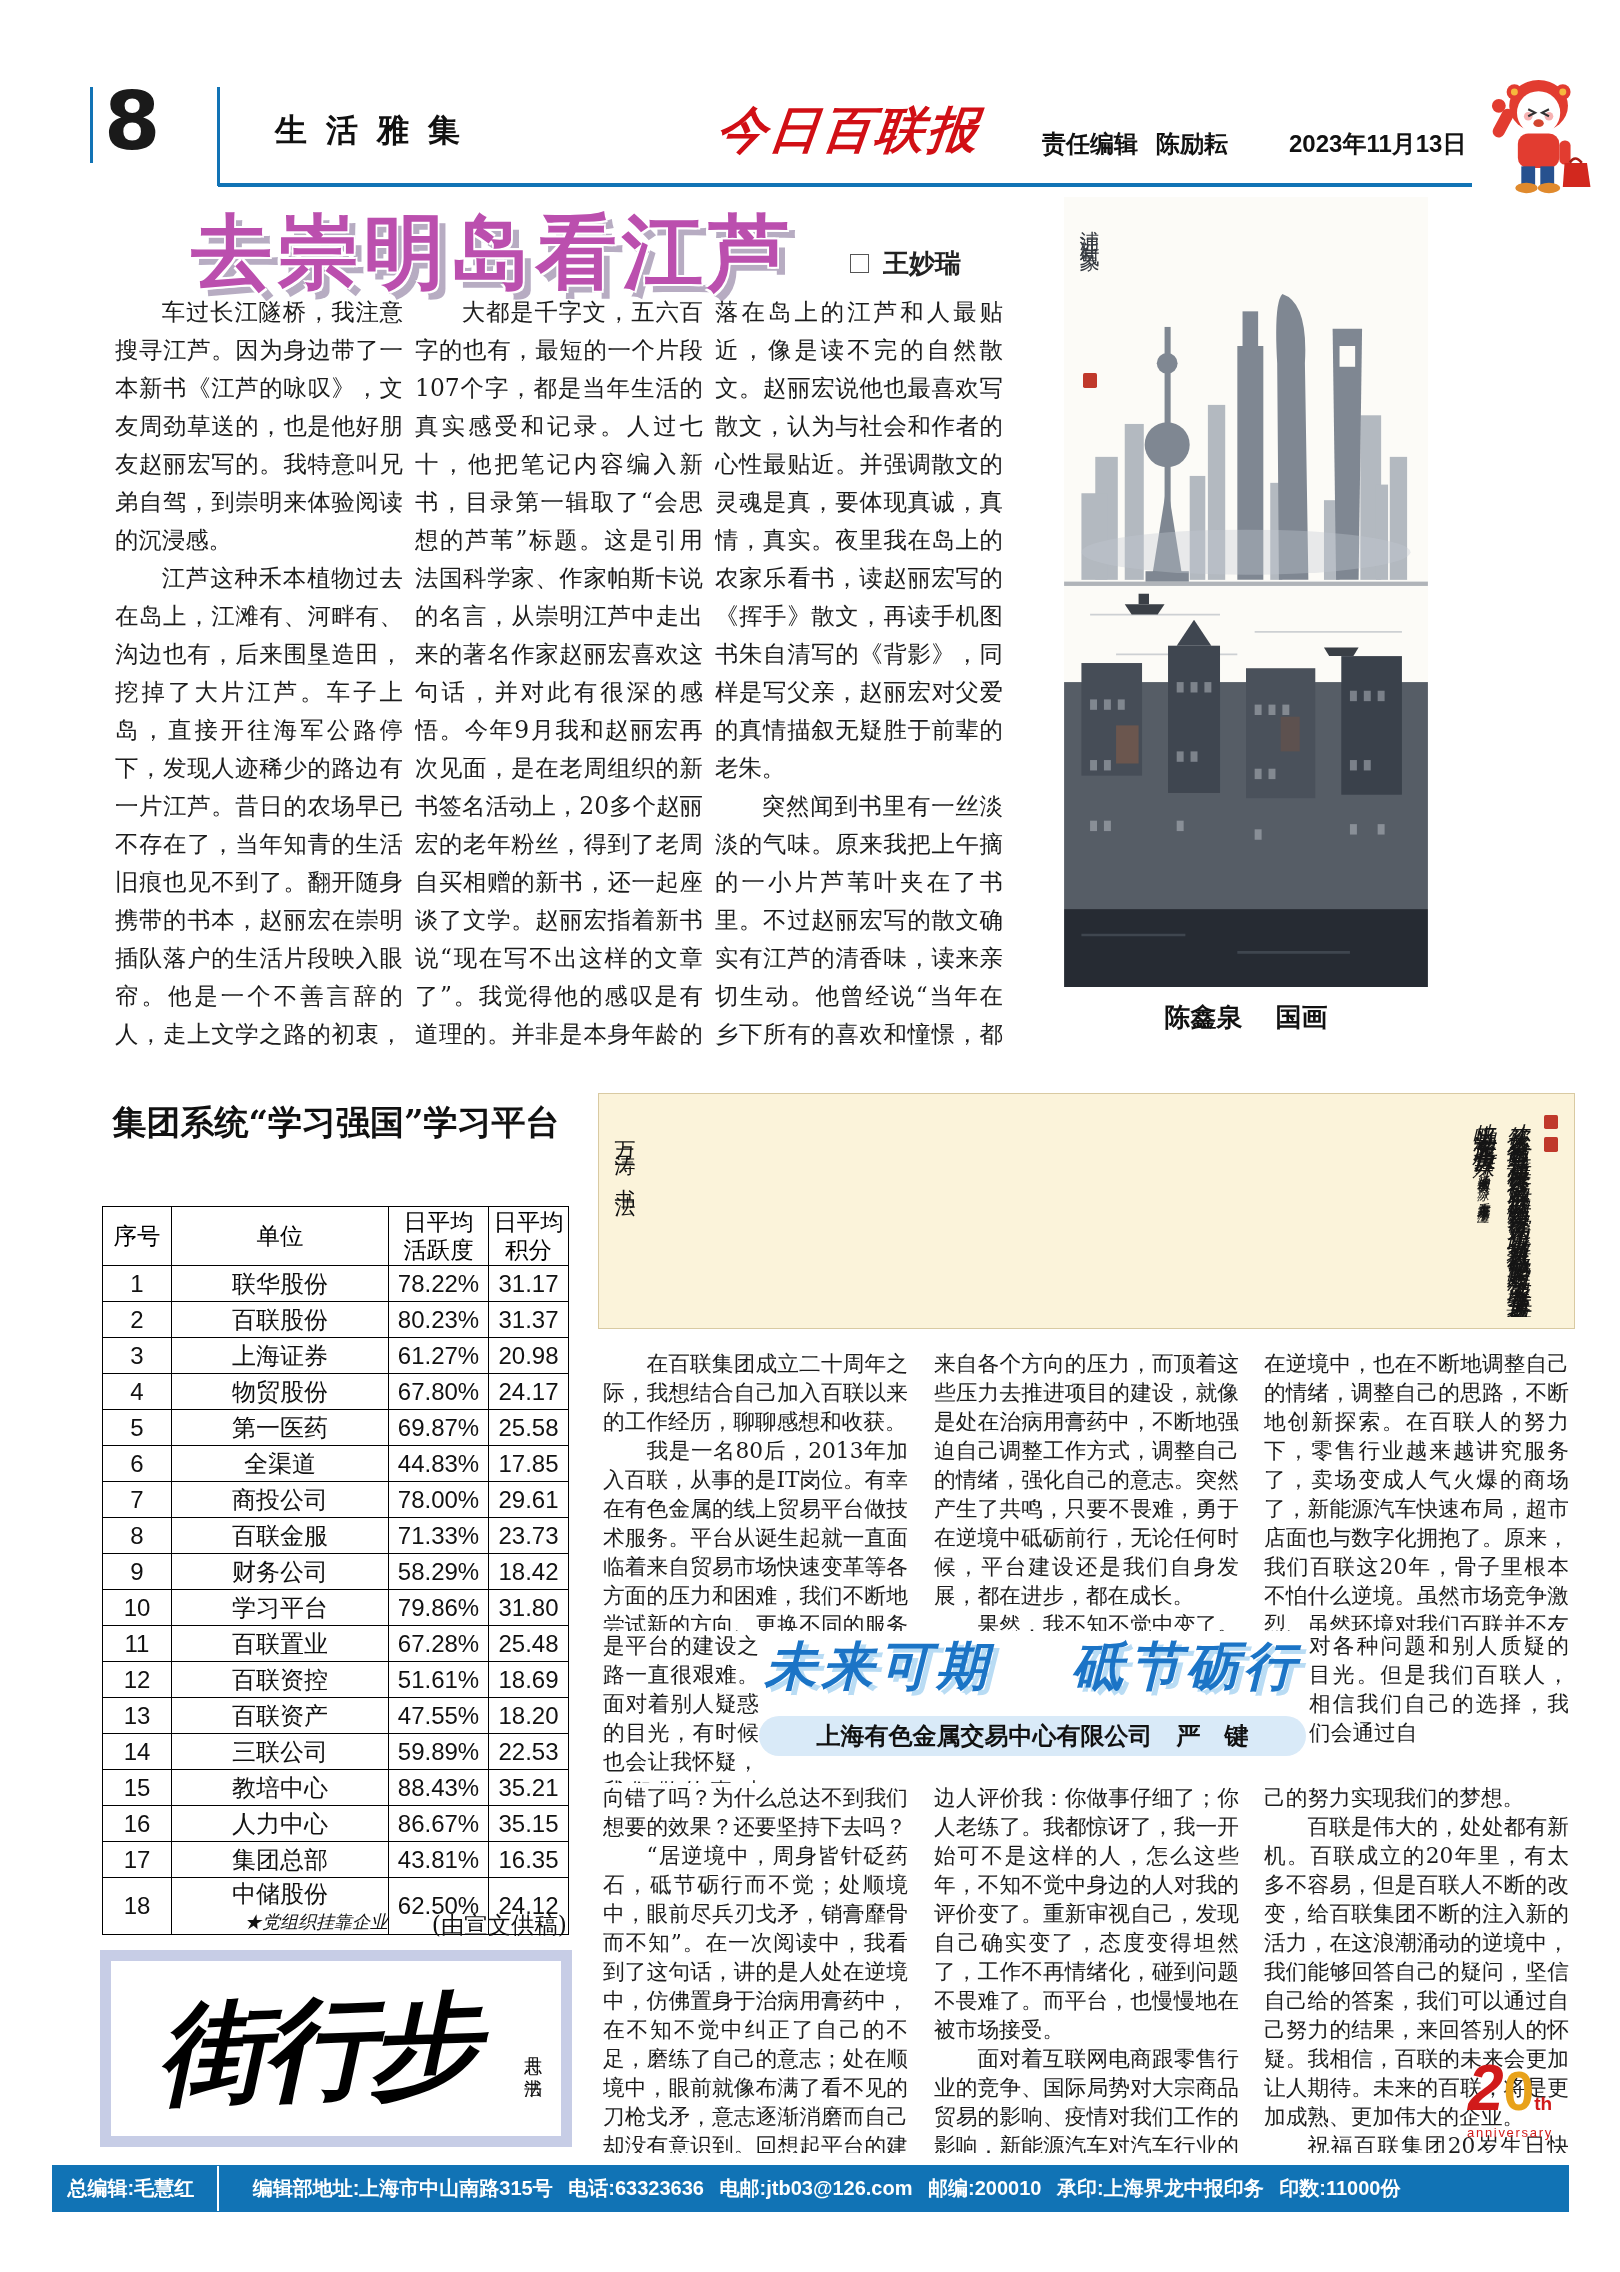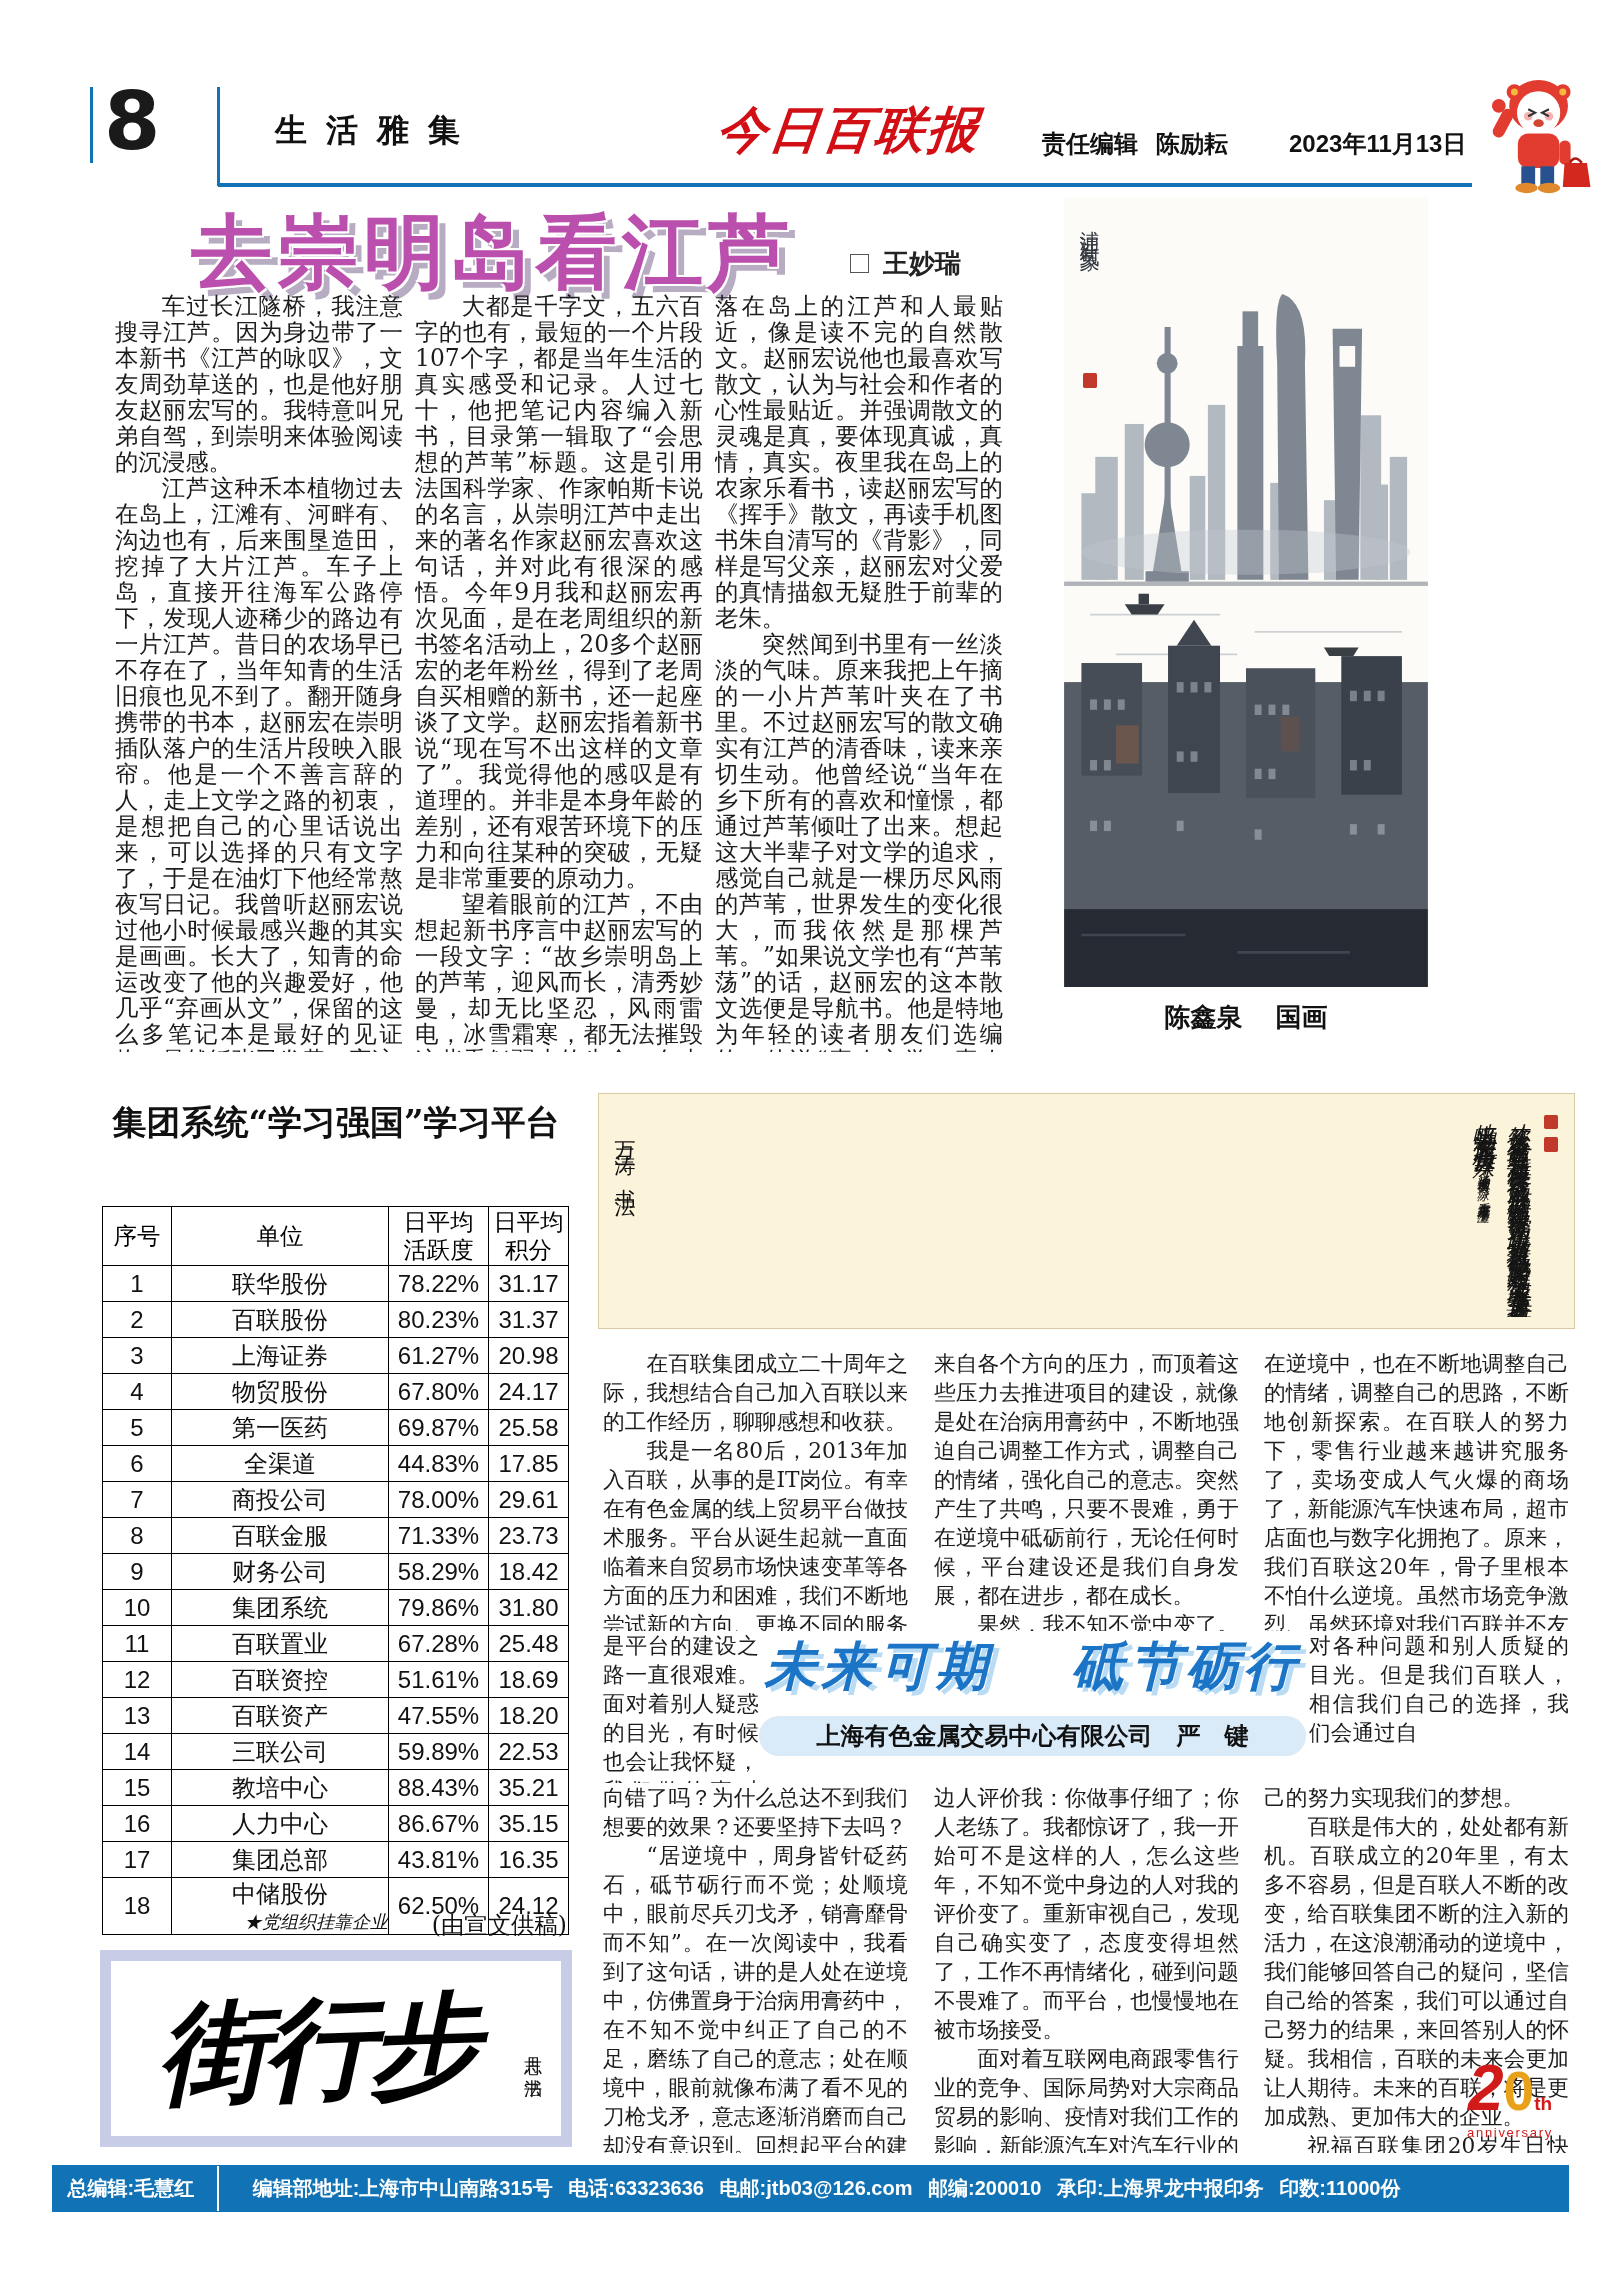--- a/index.html
+++ b/index.html
@@ -13,21 +13,21 @@
   .section-name { position:absolute; left:275px; top:109px; font-family:"Liberation Sans",sans-serif; font-size:32px; font-weight:bold; letter-spacing:19px; color:#111; }
   .masthead { position:absolute; left:717px; top:97px; font-size:50px; font-weight:bold; font-style:italic; color:#d10f15; letter-spacing:2.6px; transform:skewX(-6deg); font-family:"DejaVu Serif",serif; }
   .ed-label,.ed-name,.pub-date { position:absolute; top:128px; font-family:"Liberation Sans",sans-serif; font-size:24px; font-weight:bold; color:#111; }
   .hrule { position:absolute; left:218px; top:183px; width:1254px; height:4.3px; background:#1173b5; }
 
   
   .a1-title { position:absolute; left:191px; top:199px; font-size:81px; font-weight:bold; letter-spacing:5.2px; color:#bb4fae;
     text-shadow:-1.7px -1.7px 0 #fff, 1.7px -1.7px 0 #fff, -1.7px 1.7px 0 #fff, 1.7px 1.7px 0 #fff, 7.8px 7.8px 0 rgba(96,70,120,.45); }
   .a1-byline { position:absolute; left:850px; top:246px; font-size:26px; color:#222; font-weight:bold; }
   .a1-byline .box { display:inline-block; width:19px; height:19px; border:1.7px solid #555; margin-right:14px; vertical-align:-0.9px; }
-  .a1col { position:absolute; top:293px; width:288px; height:759px; font-size:23.4px; line-height:26px; text-align:justify; color:#1c1c1c; overflow:hidden; }
+  .a1col { position:absolute; top:293px; width:288px; height:759px; font-size:23.4px; line-height:38px; text-align:justify; color:#1c1c1c; overflow:hidden; }
   .a1col p, .a2col p { margin:0; }
   .ind { text-indent:2em; }
   .noind { text-indent:0; }
 
   
   .painting { position:absolute; left:1064px; top:197px; width:364px; height:790px; }
   .painting-inscription { position:absolute; left:1077px; top:215px; writing-mode:vertical-rl; font-size:20px; color:#33383f; letter-spacing:5.2px; }
   .painting-sig { position:absolute; left:1081px; top:364px; writing-mode:vertical-rl; font-size:12px; color:#454a52; }
   .seal { width:14.7px; height:14.7px; background:#c0392b; border-radius:1.7px; margin:5.2px 0 0 0; }
   .painting-caption { position:absolute; left:1064px; top:1000px; width:364px; text-align:center; font-family:"Liberation Sans",sans-serif; font-size:26px; font-weight:bold; color:#111; }
@@ -301,21 +301,21 @@
           <td>23.73</td>
         </tr>
     <tr>
           <td>9</td>
           <td class="unit">财务公司</td>
           <td>58.29%</td>
           <td>18.42</td>
         </tr>
     <tr>
           <td>10</td>
-          <td class="unit">集团系统</td>
+          <td class="unit">学习平台</td>
           <td>79.86%</td>
           <td>31.80</td>
         </tr>
     <tr>
           <td>11</td>
           <td class="unit">百联置业</td>
           <td>67.28%</td>
           <td>25.48</td>
         </tr>
     <tr>

